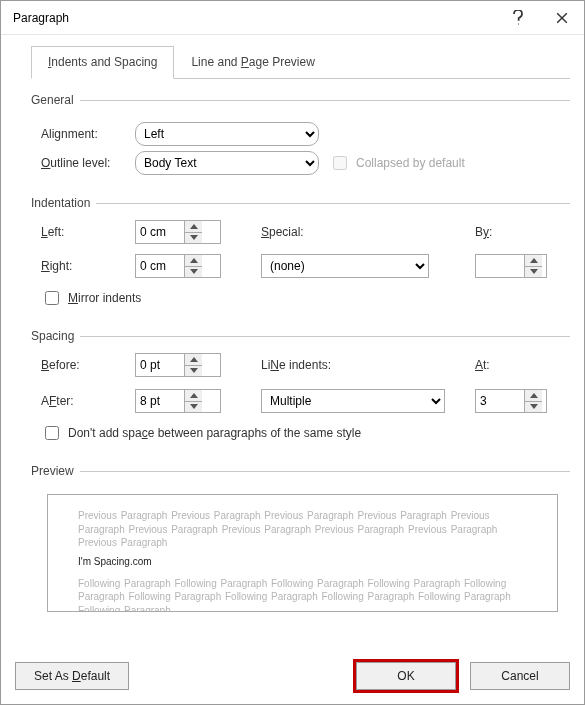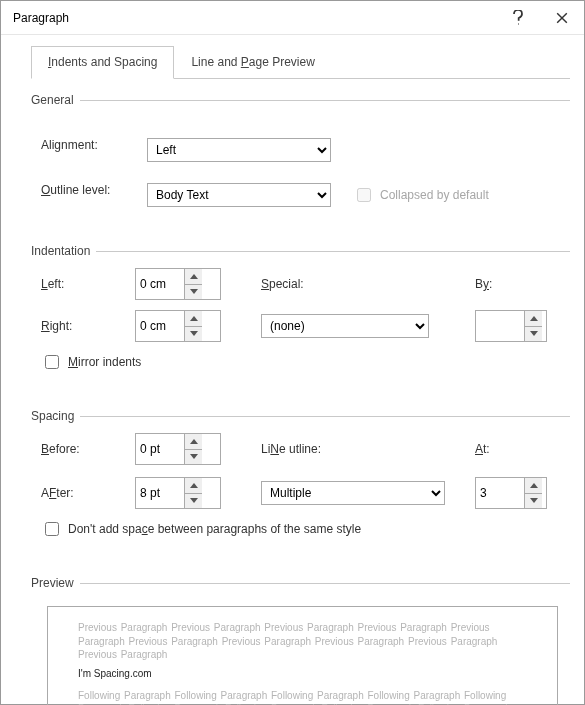--- a/index.html
+++ b/index.html
@@ -7,29 +7,29 @@
 .dialog { width: 585px; height: 705px; border: 1px solid #999; background: #fff; display: flex; flex-direction: column; }
 .titlebar { height: 34px; display: flex; align-items: center; padding: 0 0 0 12px; border-bottom: 1px solid #e6e6e6; }
 .titlebar .title { flex: 1; font-size: 12px; }
 .titlebar .btn { width: 44px; height: 34px; display: flex; align-items: center; justify-content: center; color: #333; }
 .body { flex: 1; padding: 10px 14px 12px 30px; display: flex; flex-direction: column; }
 .tabs { display: flex; border-bottom: 1px solid #c9c9c9; margin-bottom: 8px; }
 .tab { padding: 8px 16px 9px 16px; border: 1px solid transparent; position: relative; top: 1px; color: #444; }
 .tab.active { border: 1px solid #c9c9c9; border-bottom: 1px solid #fff; background: #fff; }
 fieldset.group { border: none; border-top: 1px solid #c9c9c9; margin: 6px 0 10px 0; padding: 10px 6px 0 10px; }
 fieldset.group > legend { padding: 0 6px 0 0; color: #444; margin-left: -10px; }
-.row { display: flex; margin: 21px 0; gap: 12px; }
+.row { display: flex; align-items: center; margin: 5px 0; gap: 0; }
 .lbl { width: 94px; color: #333; }
 .lbl .u { text-decoration: underline; }
 select.combo { height: 24px; border: 1px solid #aaa; background: #fff; padding: 0 4px; }
-.combo-w { width: 184px; }
+.combo-w { width: 184px; border-radius: 10px; }
 .chk { display: flex; align-items: center; gap: 6px; color: #333; }
 .chk input { width: 14px; height: 14px; }
 .disabled { color: #a7a7a7; }
-.spinbox { display: inline-flex; align-items: stretch; height: 32px; border: 1px solid #aaa; background: #fff; }
+.spinbox { display: inline-flex; align-items: stretch; height: 24px; border: 1px solid #aaa; background: #fff; }
 .spinbox input { border: none; width: 48px; padding: 0 4px; outline: none; font-size: 12px; }
 .spinbox .spinbtns { display: flex; flex-direction: column; width: 18px; border-left: 1px solid #aaa; }
 .spinbox .sp { flex:1; display:flex; align-items:center; justify-content:center; background: #efefef; border-bottom: 1px solid #aaa; }
 .spinbox .sp:last-child { border-bottom: none; }
 .spinbox svg { width: 8px; height: 5px; }
 .grid-ind { display: grid; grid-template-columns: 94px 86px 40px 94px 100px 20px 60px; align-items: center; row-gap: 10px; }
 .grid-sp { display: grid; grid-template-columns: 94px 86px 40px 110px 86px 18px 60px; align-items: center; row-gap: 12px; }
 .preview-box { border: 1px solid #aaa; height: 118px; margin: 6px 6px 0 6px; padding: 14px 30px; overflow: hidden; }
 .pv-faded { color: #b5b5b5; font-size: 10px; line-height: 1.35; word-spacing: 1px; margin-bottom: 6px; }
 .pv-sample { color: #222; font-size: 10px; margin: 6px 0 10px 0; }
@@ -160,21 +160,21 @@
                 </svg>
               </div>
               <div class="sp">
                 <svg viewBox="0 0 8 5">
                   <path d="M0 0 L4 5 L8 0 Z" fill="#555"></path>
                 </svg>
               </div>
             </div>
         </div>
         <div></div>
-        <div class="lbl"><span>Li</span><span class="u">N</span><span>e utline:</span></div>
+        <div class="lbl"><span>Li</span><span class="u">N</span><span>e indents:</span></div>
         <div></div>
           <div></div>
         <div class="lbl"><span class="u">A</span><span>t:</span></div>
 
         <div class="lbl"><span>A</span><span class="u">F</span><span>ter:</span></div>
         <div class="spinbox">
           <input value="8 pt" style="">
           <div class="spinbtns">
               <div class="sp">
                 <svg viewBox="0 0 8 5">

